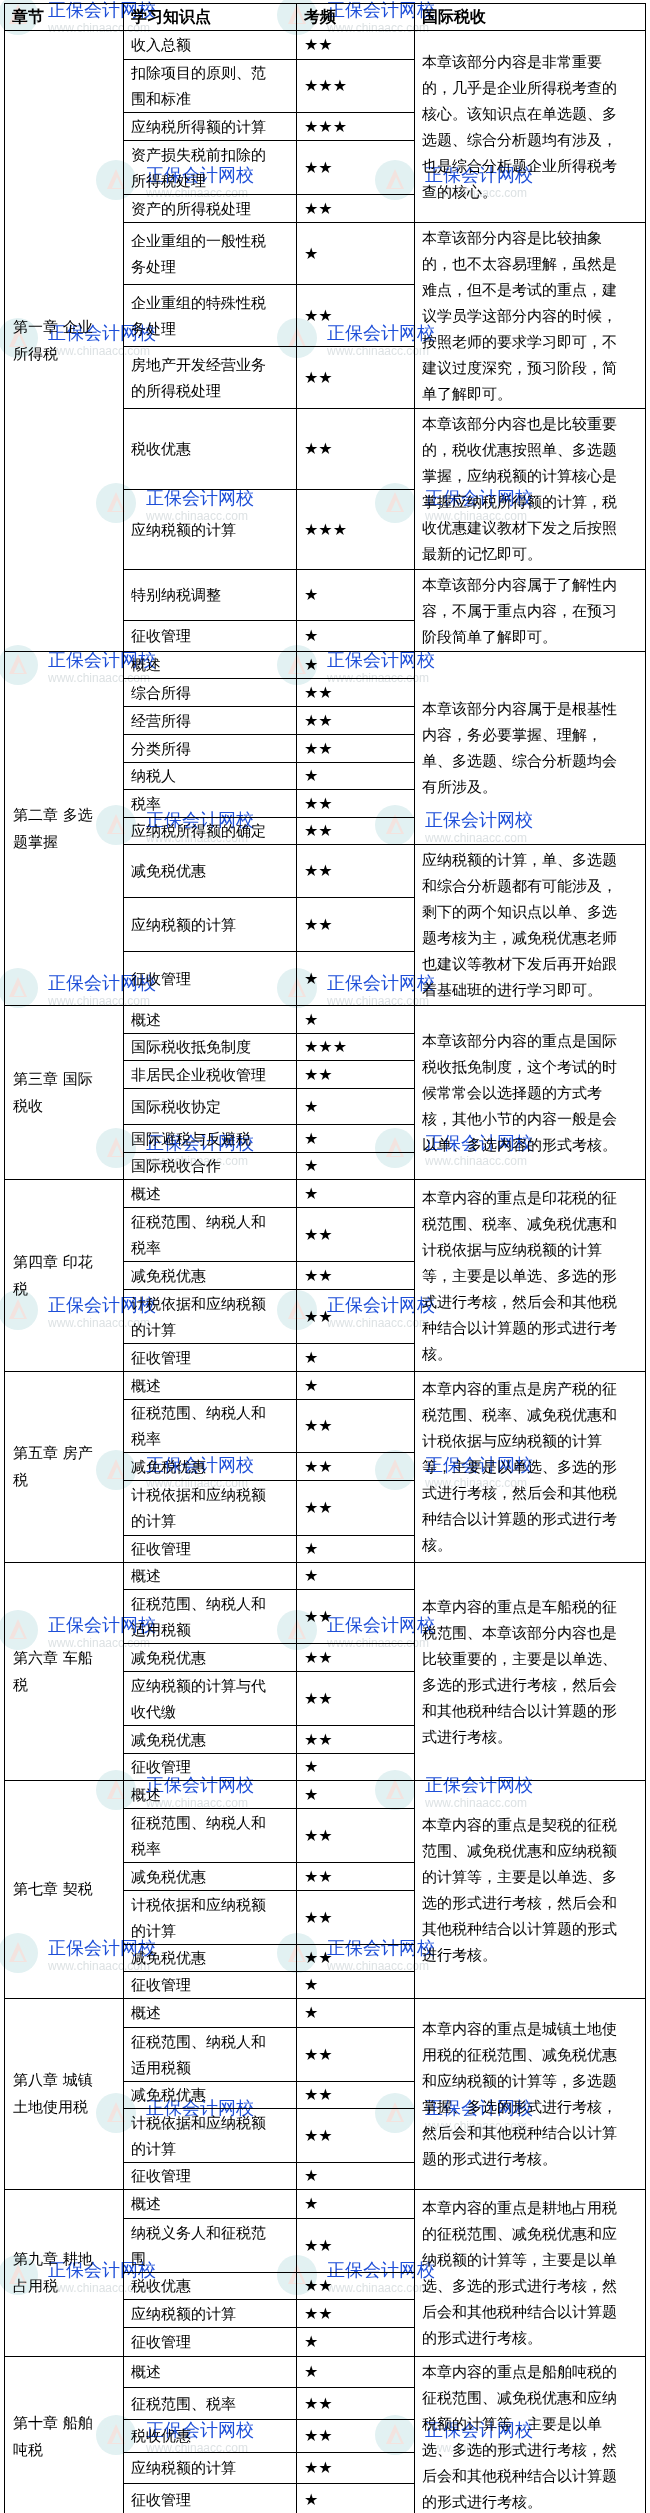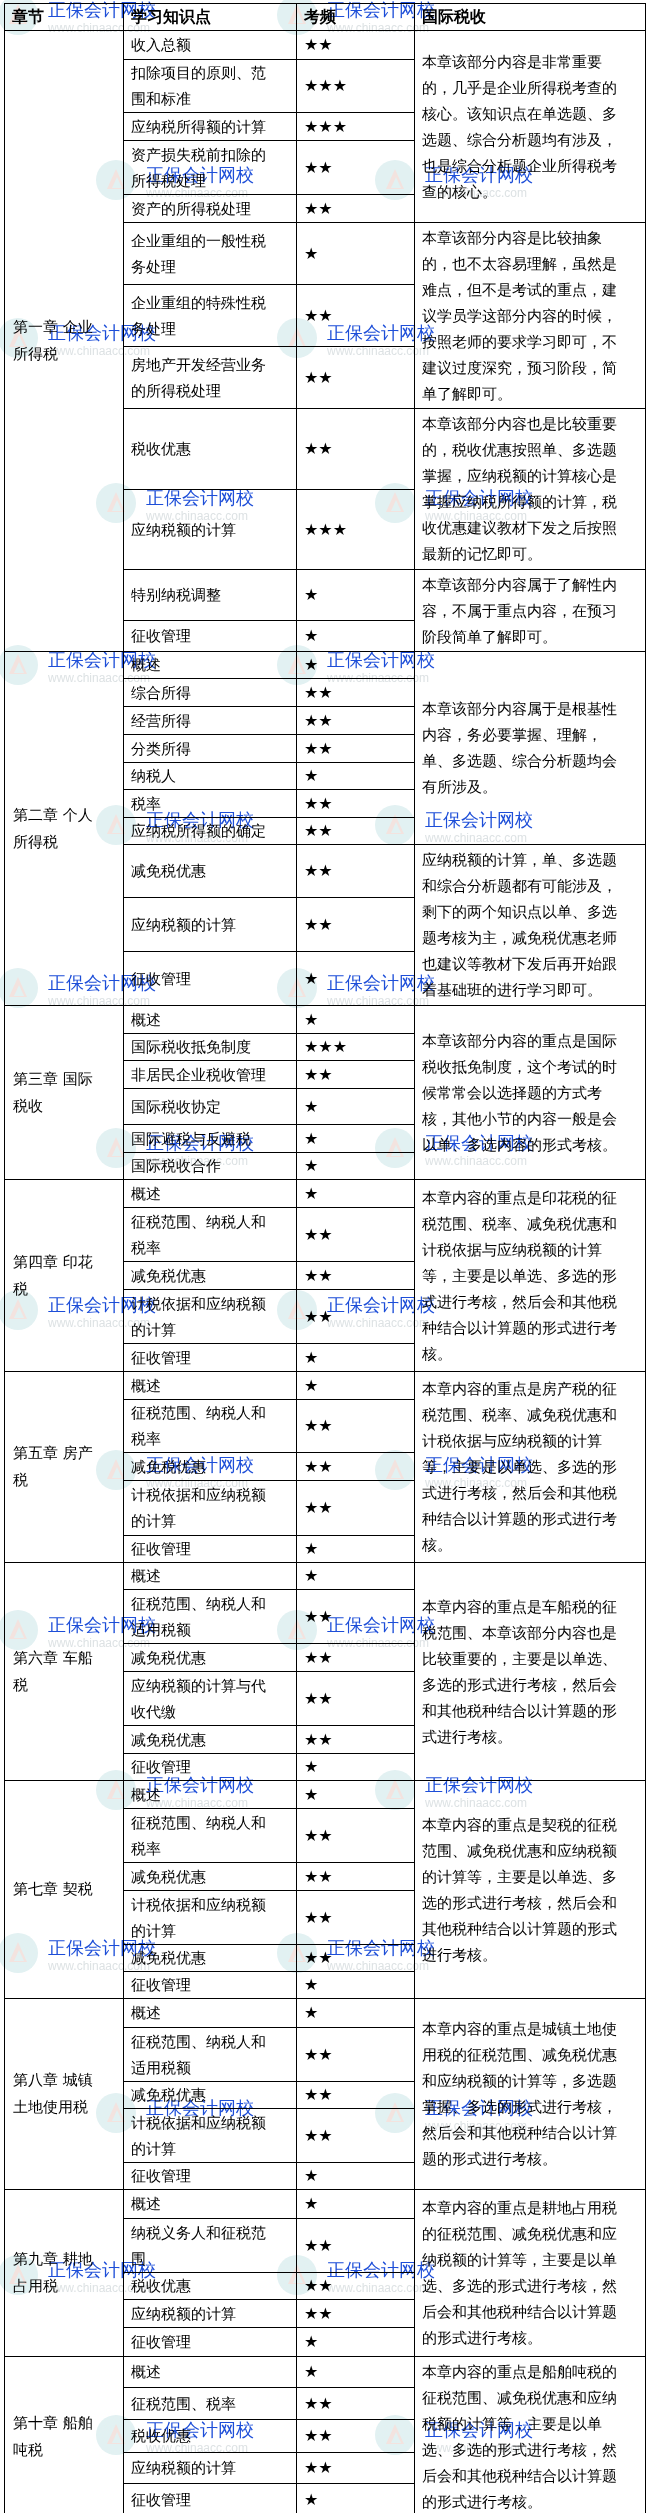--- a/index.html
+++ b/index.html
@@ -277,21 +277,21 @@
     <td class="c2">特别纳税调整</td>
     <td class="c3">★</td>
     <td class="c4" rowspan="2">本章该部分内容属于了解性内容，不属于重点内容，在预习阶段简单了解即可。</td>
   </tr>
   <tr style="height:31px">
     <td class="c2">征收管理</td>
     <td class="c3">★</td>
   </tr>
 
   <tr style="height:26px">
-    <td class="c1" rowspan="10">第二章 个人所得税</td>
+    <td class="c1" rowspan="10">第二章 多选题掌握</td>
     <td class="c2">概述</td>
     <td class="c3">★</td>
     <td class="c4" rowspan="7">本章该部分内容属于是根基性内容，务必要掌握、理解，单、多选题、综合分析题均会有所涉及。</td>
   </tr>
   <tr style="height:28px">
     <td class="c2">综合所得</td>
     <td class="c3">★★</td>
   </tr>
   <tr style="height:28px">
     <td class="c2">经营所得</td>

